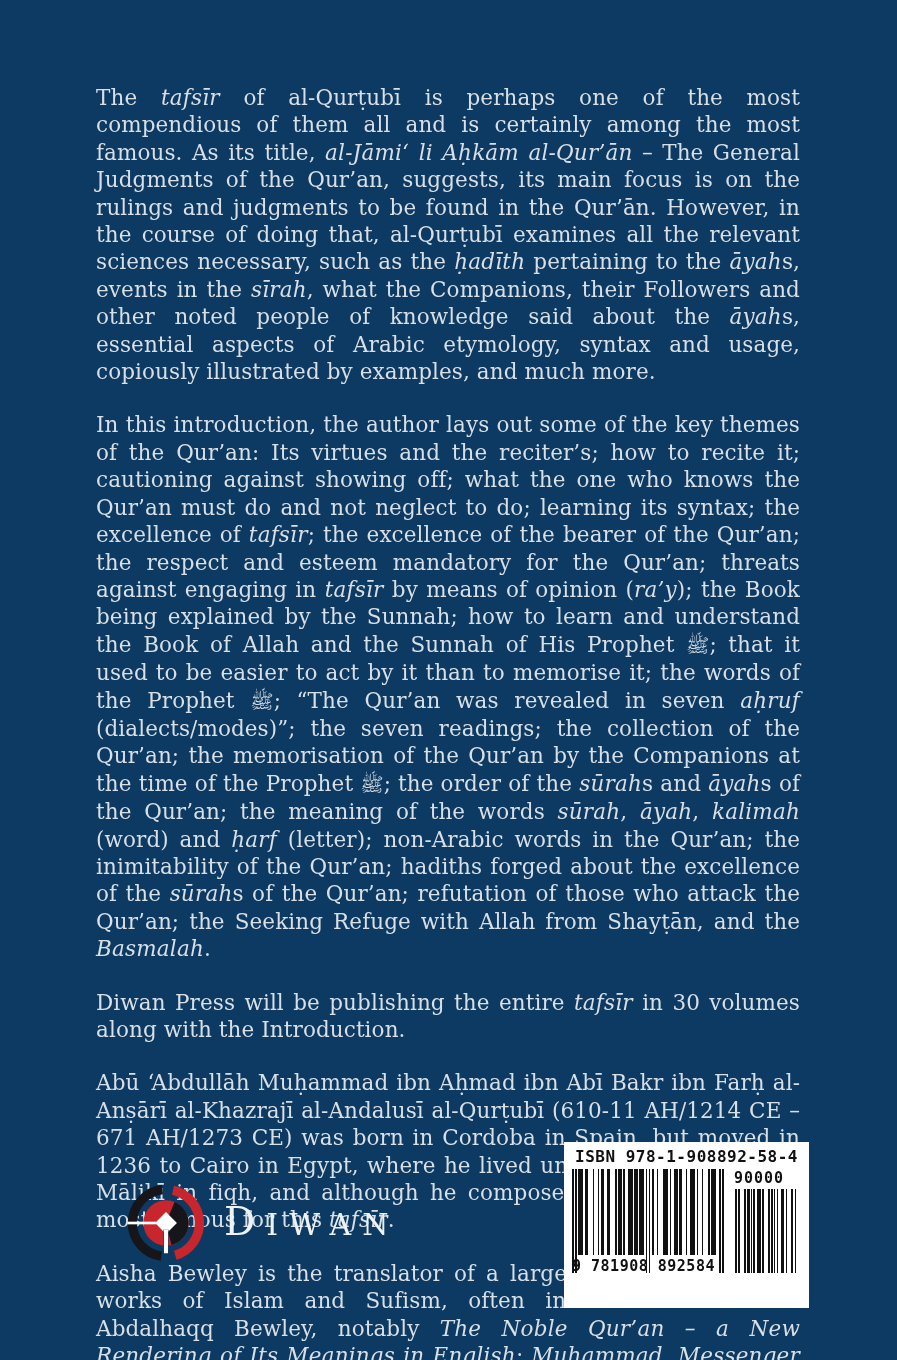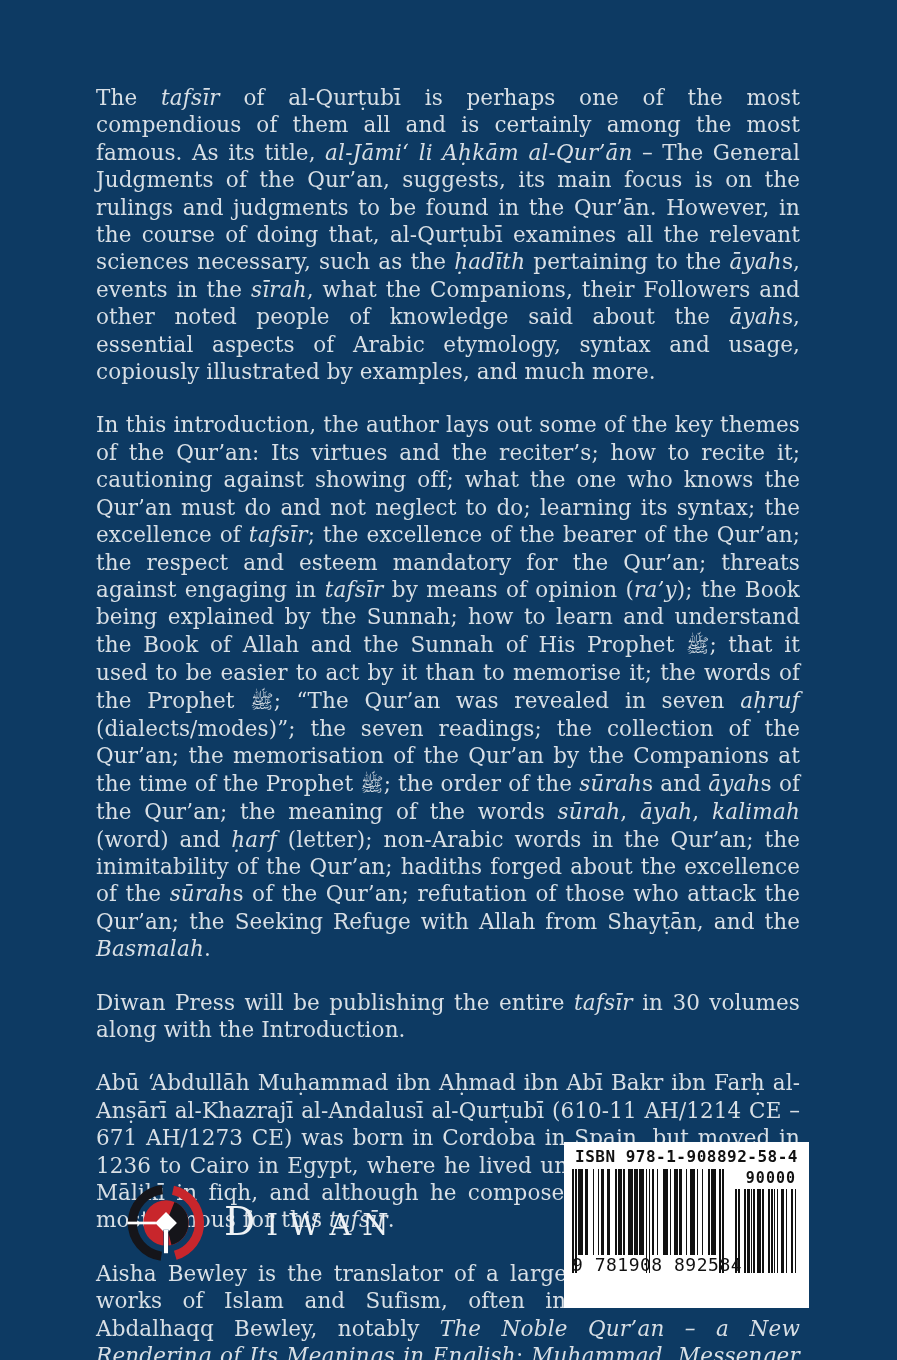--- a/index.html
+++ b/index.html
@@ -59,27 +59,27 @@
     letter-spacing:0.5px;
     text-align:center;
     white-space:nowrap;
   }
   .bars-row{display:flex;margin-top:3px;}
   .main-bars{position:relative;width:152px;height:104px;}
   .main-bars svg{position:absolute;left:0;top:0;width:100%;height:100%;}
   .barcode-digits{
     position:absolute;left:0;bottom:-2px;width:100%;
     font-family:"DejaVu Sans Mono","Liberation Mono",monospace;
-    font-weight:normal;font-size:18px;letter-spacing:0.5px;
+    font-weight:bold;font-size:15px;letter-spacing:0.5px;
     white-space:nowrap;
   }
   .supp-block{margin-left:10px;width:62px;}
   .supp-num{
     font-family:"DejaVu Sans Mono","Liberation Mono",monospace;
-    font-weight:bold;font-size:15px;text-align:right;letter-spacing:1px;
+    font-weight:bold;font-size:15px;text-align:left;letter-spacing:1px;
   }
   .supp-bars{width:62px;height:84px;margin-top:2px;}
   .supp-bars svg{width:100%;height:100%;display:block;}
 </style>
 </head>
 <body>
 
 <div class="cover">
 
   <div class="text-area">

